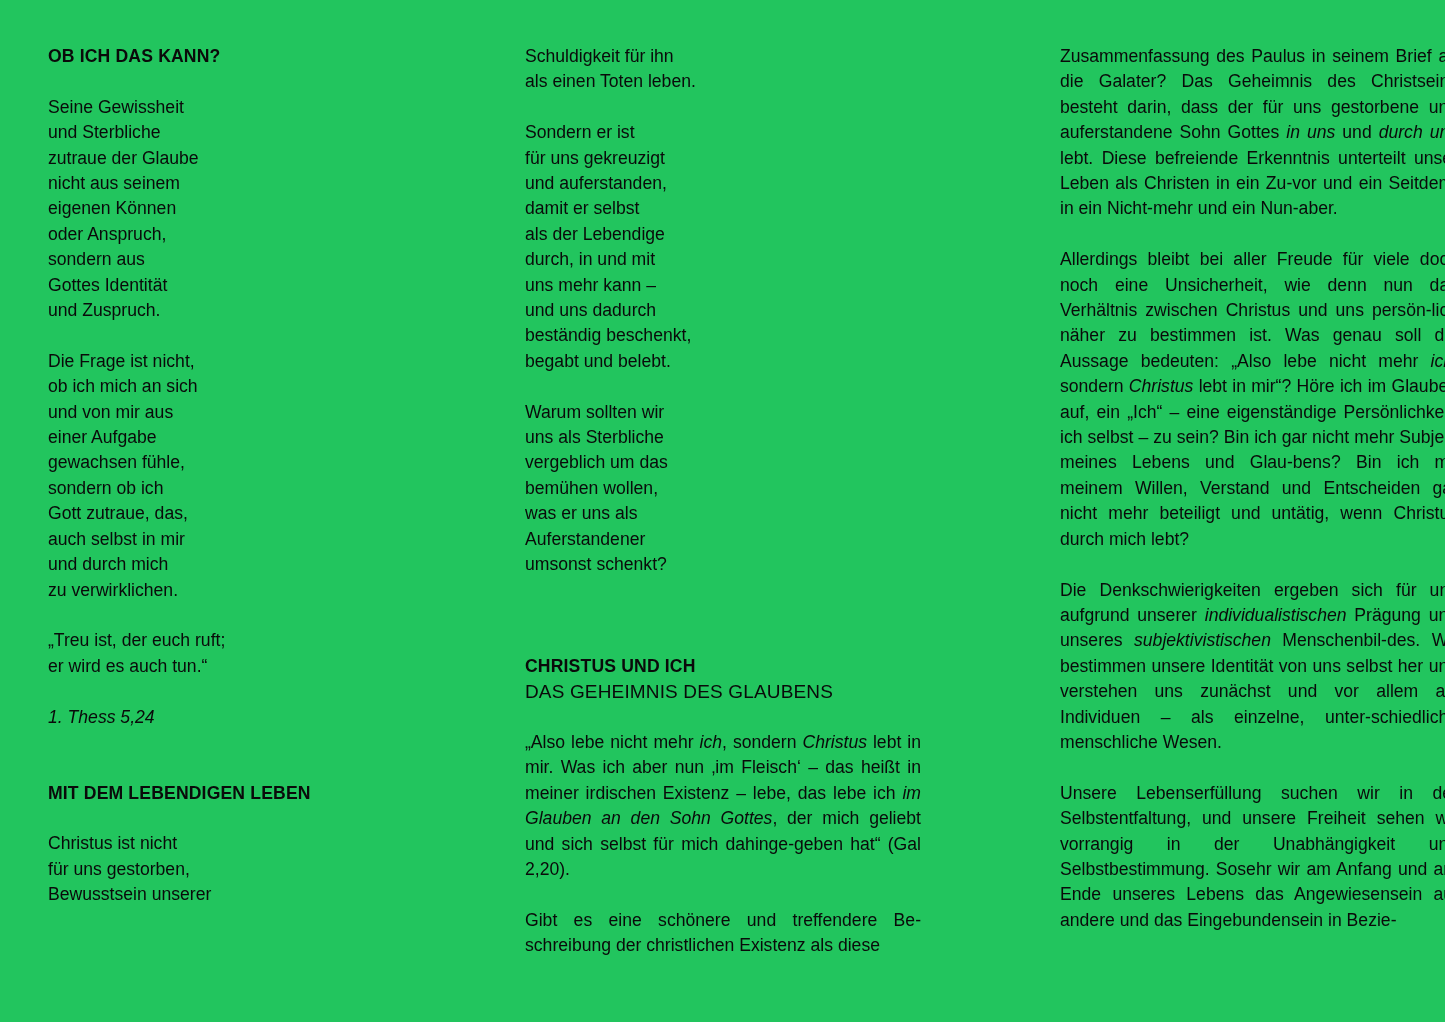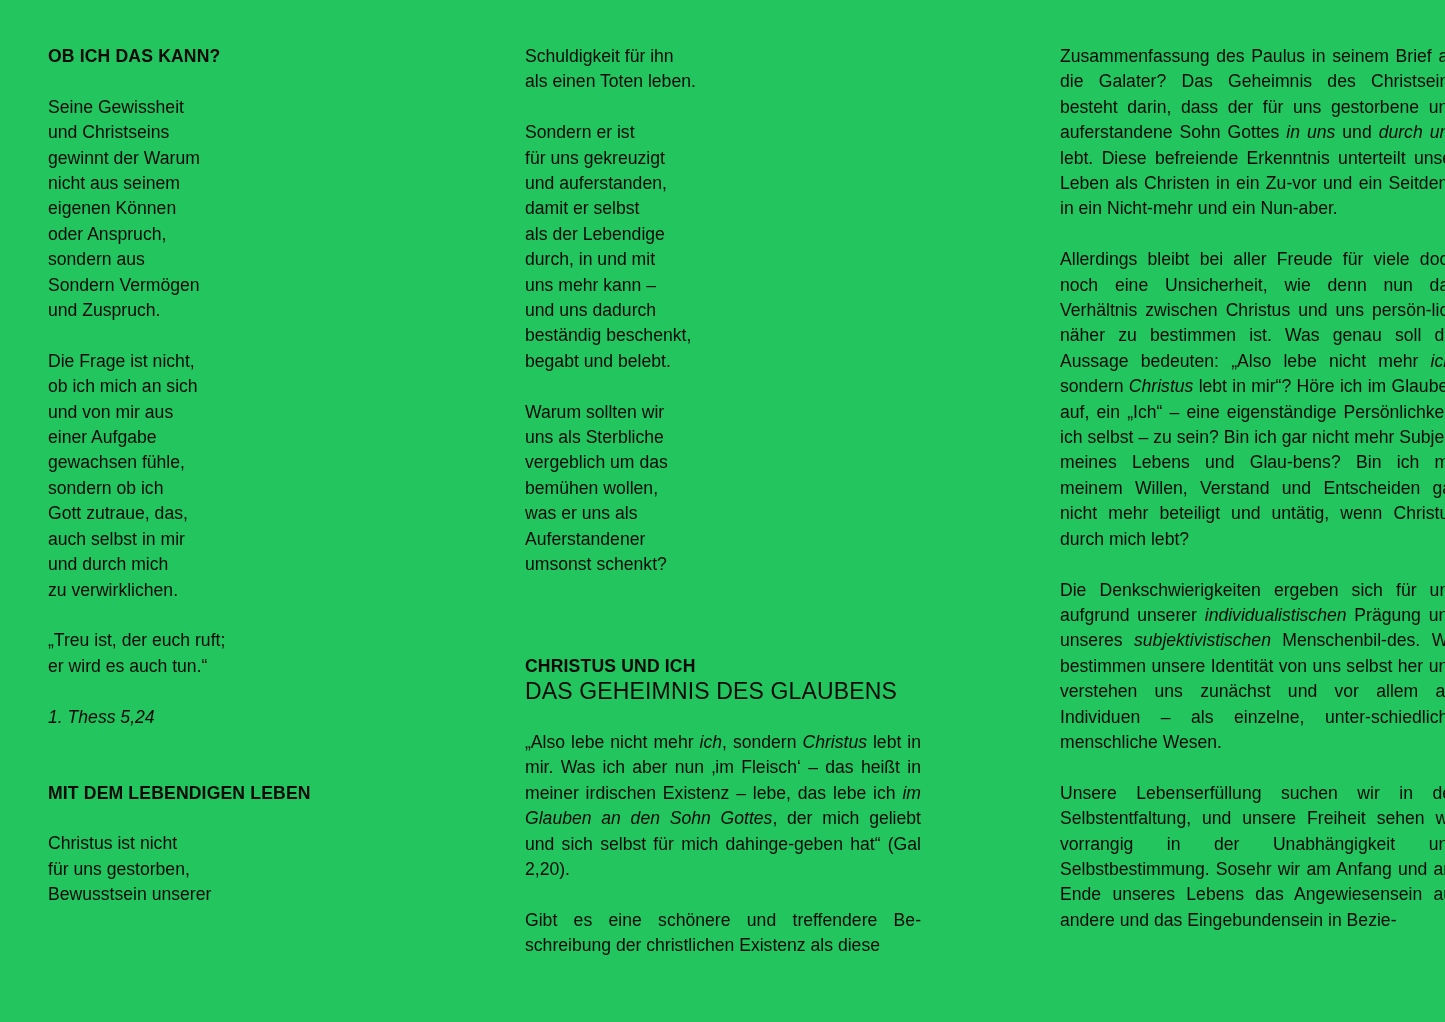--- a/index.html
+++ b/index.html
@@ -39,21 +39,21 @@
 
   .heading {
     font-weight: bold;
     font-size: 17.6px;
     line-height: 25.4px;
     letter-spacing: 0.15px;
     margin: 0;
   }
   .subheading {
     font-weight: normal;
-    font-size: 23px;
+    font-size: 19px;
     line-height: 25.4px;
     letter-spacing: 0.15px;
     margin: 0;
   }
   .heading-group { margin: 0 0 25.4px 0; }
 
   .citation { font-style: italic; }
 
   em { font-style: italic; }
 
@@ -67,27 +67,27 @@
 <div class="page">
 
   <div class="column" id="col-1">
 
     <div class="heading-group">
       <div class="heading">OB ICH DAS KANN?</div>
     </div>
 
     <div class="block verse">
         <span class="line">Seine Gewissheit</span>
-        <span class="line">und Christseins</span>
-        <span class="line">gewinnt der Warum</span>
+        <span class="line">und Sterbliche</span>
+        <span class="line">zutraue der Glaube</span>
         <span class="line">nicht aus seinem</span>
         <span class="line">eigenen Können</span>
         <span class="line">oder Anspruch,</span>
         <span class="line">sondern aus</span>
-        <span class="line">Sondern Vermögen</span>
+        <span class="line">Gottes Identität</span>
         <span class="line">und Zuspruch.</span>
       </div>
 
     <div class="block verse">
         <span class="line">Die Frage ist nicht,</span>
         <span class="line">ob ich mich an sich</span>
         <span class="line">und von mir aus</span>
         <span class="line">einer Aufgabe</span>
         <span class="line">gewachsen fühle,</span>
         <span class="line">sondern ob ich</span>

